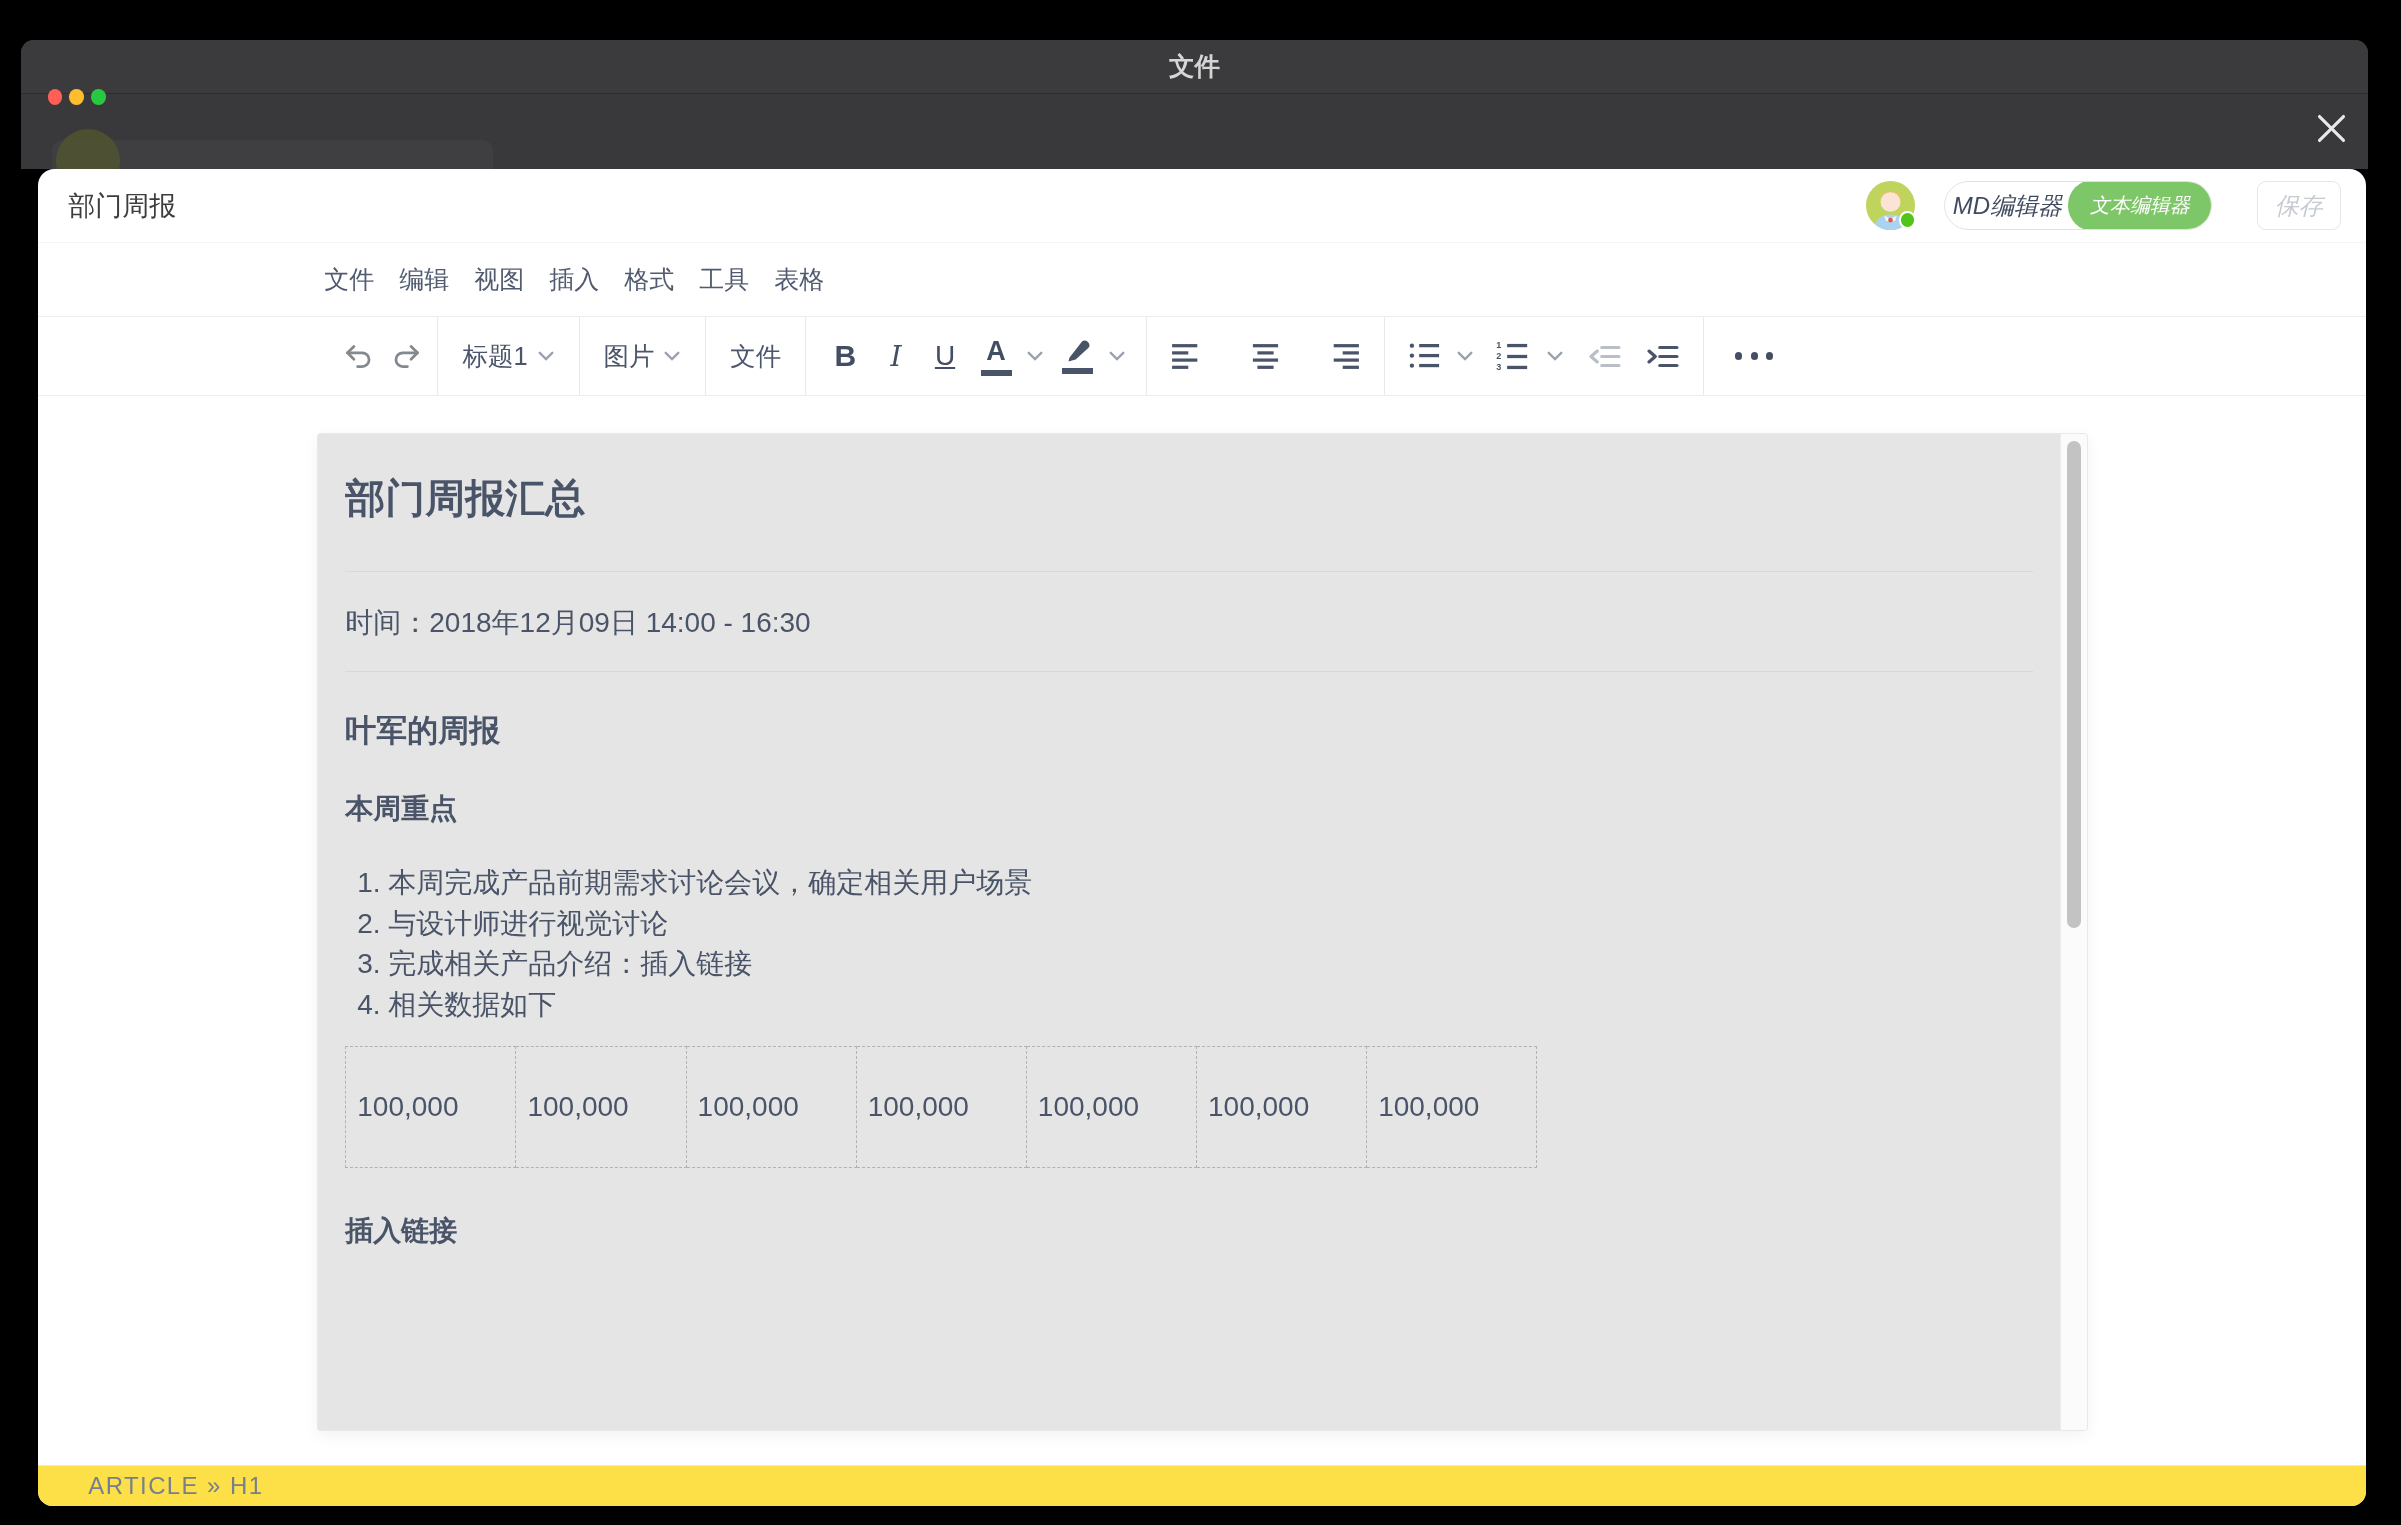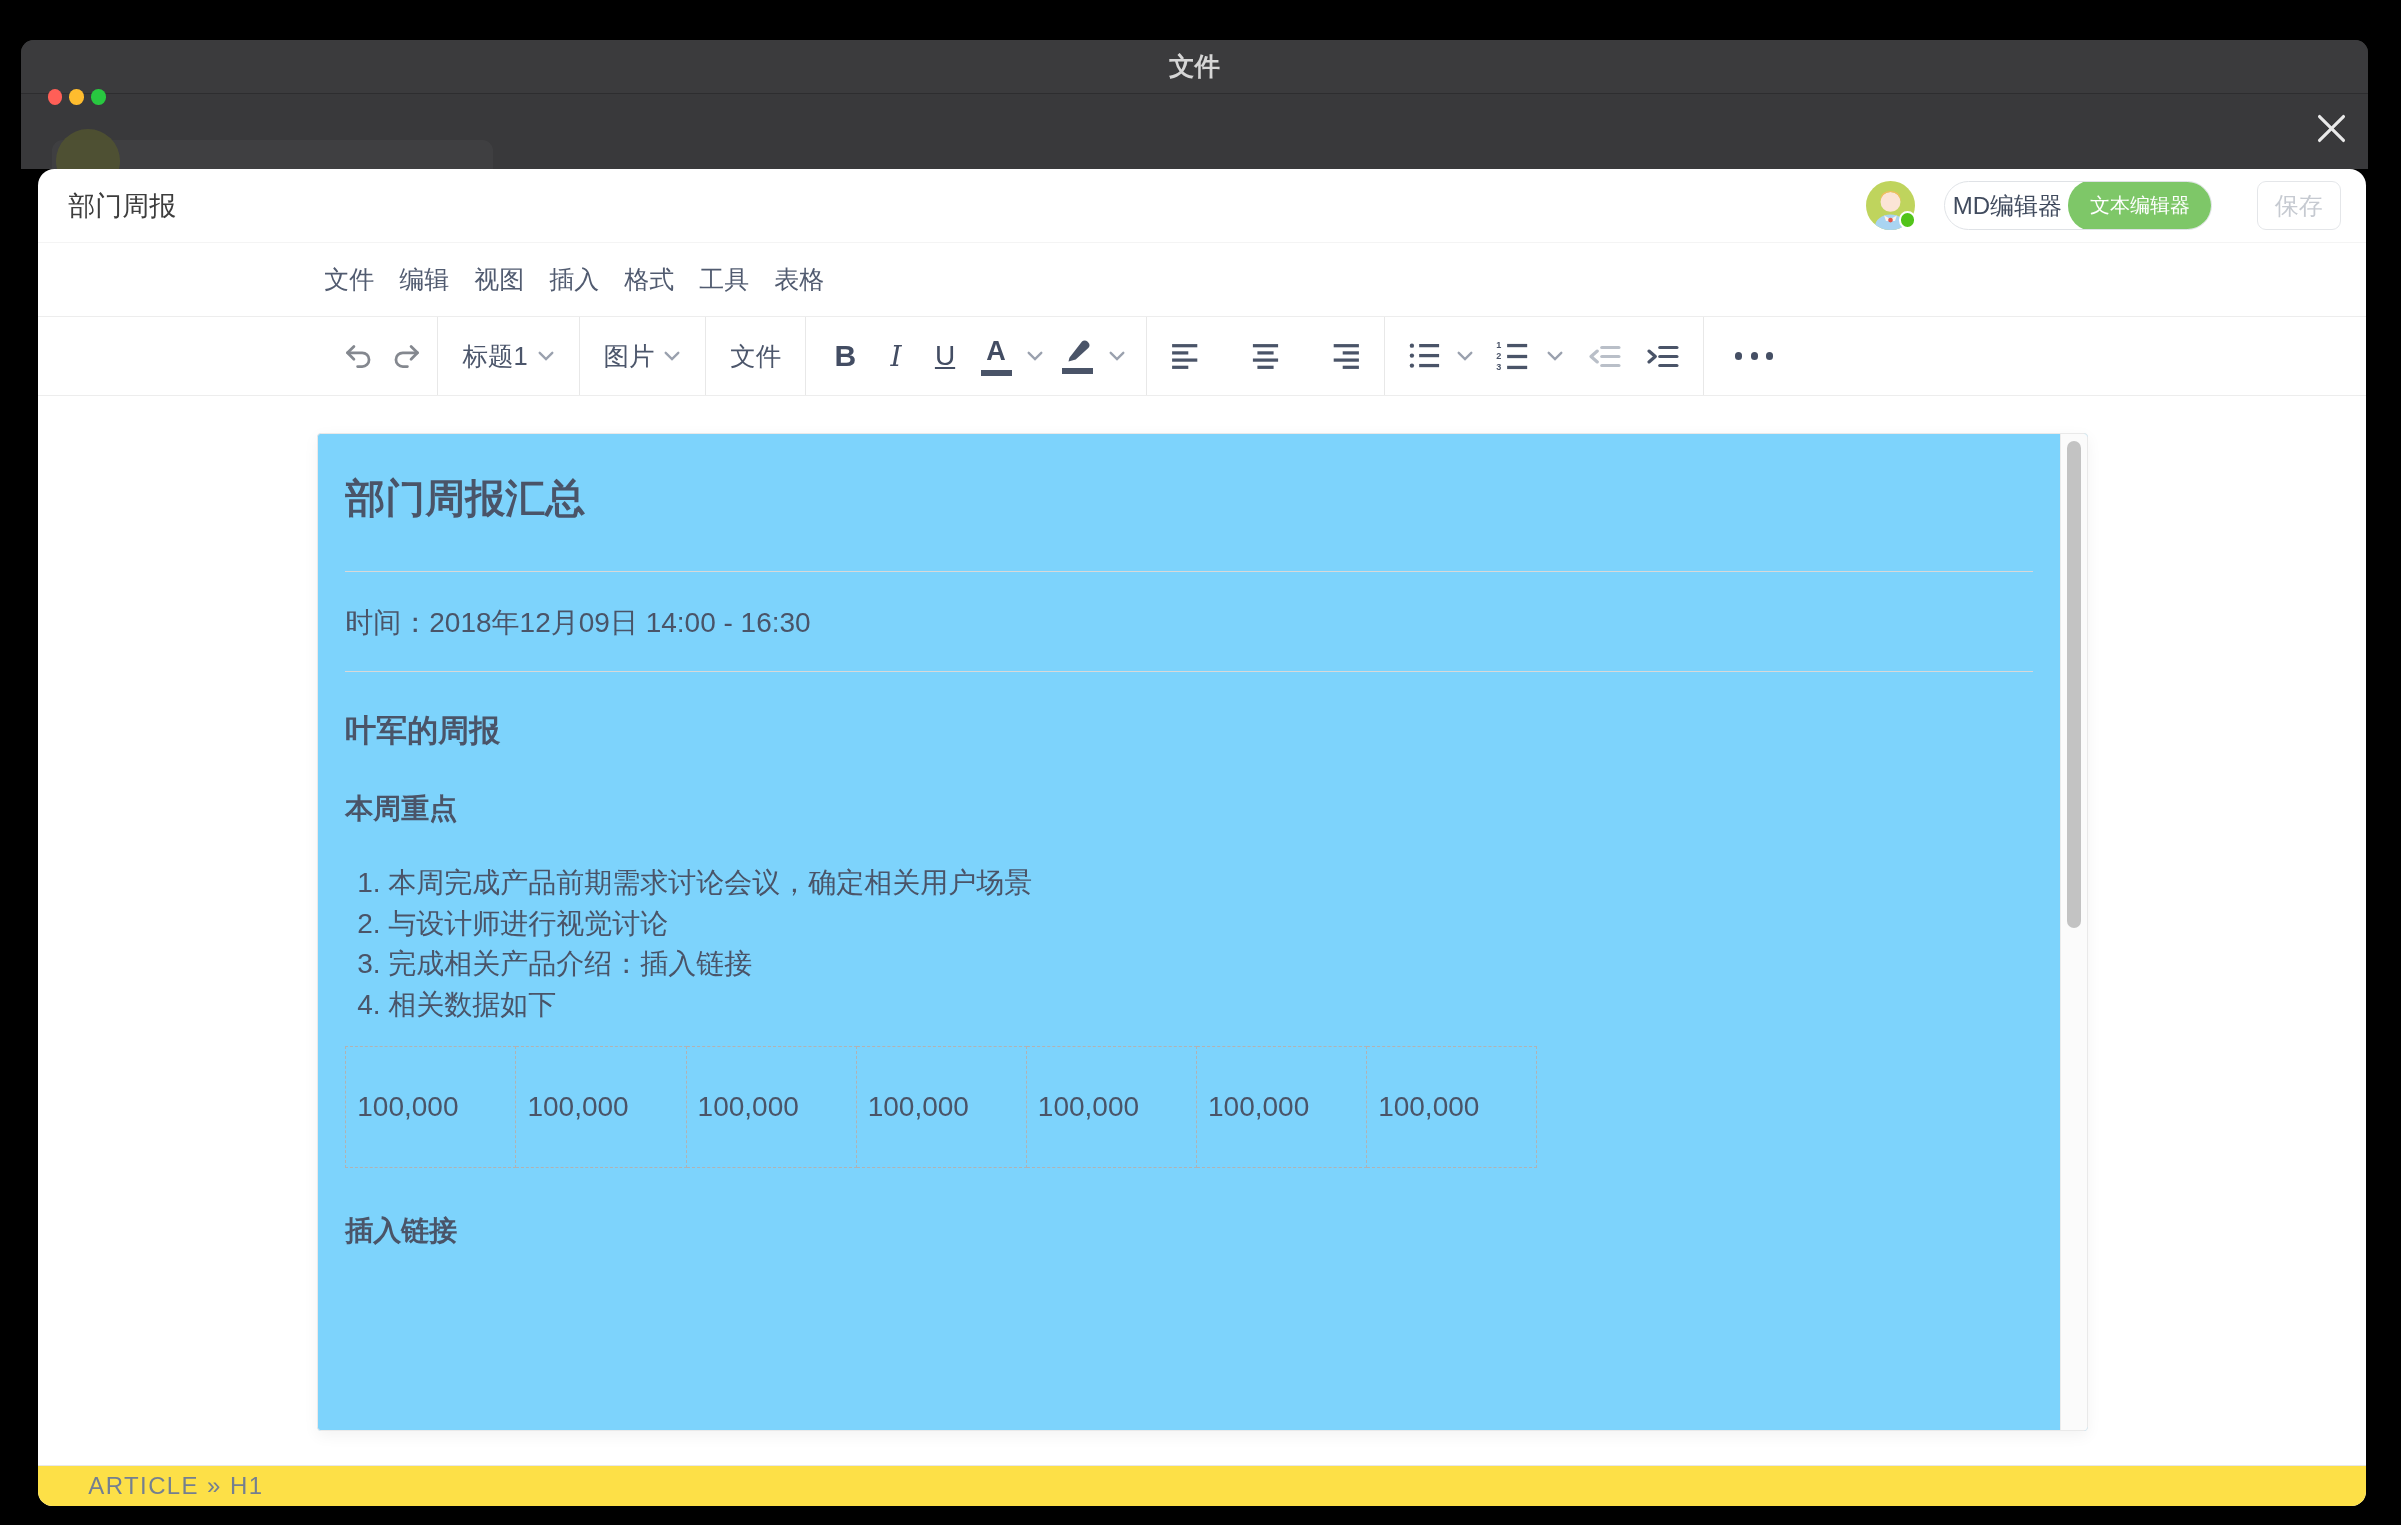--- a/index.html
+++ b/index.html
@@ -24,21 +24,21 @@
     align-items:center;justify-content:center;cursor:pointer;}
   .close-btn svg{width:35px;height:35px;stroke:#e9e9e9;stroke-width:3.4;stroke-linecap:round;}
 
   
   .modal{position:absolute;left:17.3px;top:129px;width:2328px;height:1337px;background:#fff;
     border-radius:16.4px 16.4px 14.6px 14.6px;overflow:hidden;display:flex;flex-direction:column;}
 
   .modal-header{height:73px;flex:0 0 73px;display:flex;align-items:center;padding:0 25.5px 0 30px;
     border-bottom:0.9px solid #f4f4f4;}
   .doc-title{font-size:27px;color:#3d3d3d;}
-  .header-right{margin-left:auto;display:flex;align-items:flex-end;}
+  .header-right{margin-left:auto;display:flex;align-items:flex-end;font-style:italic;}
   .avatar{position:relative;width:49px;height:49px;margin-right:29px;}
   .avatar svg{width:49px;height:49px;display:block;}
   .status-dot{position:absolute;right:-0.9px;bottom:0.9px;width:13.7px;height:13.7px;border-radius:50%;
     background:#52c41a;border:2.7px solid #fff;}
   .toggle{display:flex;height:47px;border:1.8px solid #dfe2e6;border-radius:25px;background:#fff;
     overflow:hidden;margin-right:45px;}
   .toggle-md{display:flex;align-items:center;justify-content:center;width:124px;color:#414b5e;
     font-size:24px;cursor:pointer;}
   .toggle-text{display:flex;align-items:center;justify-content:center;width:145px;color:#fff;
     font-size:20px;background:#7ec768;border-radius:25px;margin:-1.8px;cursor:pointer;}
@@ -62,21 +62,21 @@
   .fmt.b{font-weight:800;font-size:30px;}
   .fmt.i{font-family:"DejaVu Serif","Liberation Serif",serif;font-style:italic;}
   .fmt.u{text-decoration:underline;}
   .stack{display:flex;flex-direction:column;align-items:center;width:42px;}
   .stack .bar{width:31px;height:6.4px;background:#4a5468;margin-top:2.7px;}
   .dots{display:flex;gap:8.2px;margin-left:31px;}
   .dots i{width:7.3px;height:7.3px;border-radius:50%;background:#454f64;}
 
   
   .content{flex:1;position:relative;background:#fff;}
-  .paper{position:absolute;left:279px;top:37px;width:1769px;height:996px;background:#7dd3fc;
+  .paper{position:absolute;left:279px;top:37px;width:1769px;height:996px;background:#e5e5e5;
     border:0.9px solid #e9e9e9;border-radius:3.6px;box-shadow:0 4.6px 14.6px rgba(0,0,0,.05);
     display:flex;overflow:hidden;}
   .paper-content{flex:1;border-right:0.9px solid #ececec;padding:0 27px;color:#4a5468;overflow:hidden;}
   .paper-gutter{flex:0 0 26.5px;background:#fbfbfb;position:relative;}
   .thumb{position:absolute;top:7.3px;left:6.4px;width:13.7px;height:487px;border-radius:7.3px;background:#c3c3c3;}
 
   .doc-h1{font-size:40px;font-weight:700;margin:38px 0 0 0;line-height:1.3;}
   .doc-hr{border:none;border-top:1.8px solid #d8d8d8;margin:47px 0 0 0;}
   .doc-time{font-size:28px;margin:37px 0 0 0;line-height:1.0;}
   .doc-hr2{border:none;border-top:1.8px solid #d8d8d8;margin:34px 0 0 0;}

